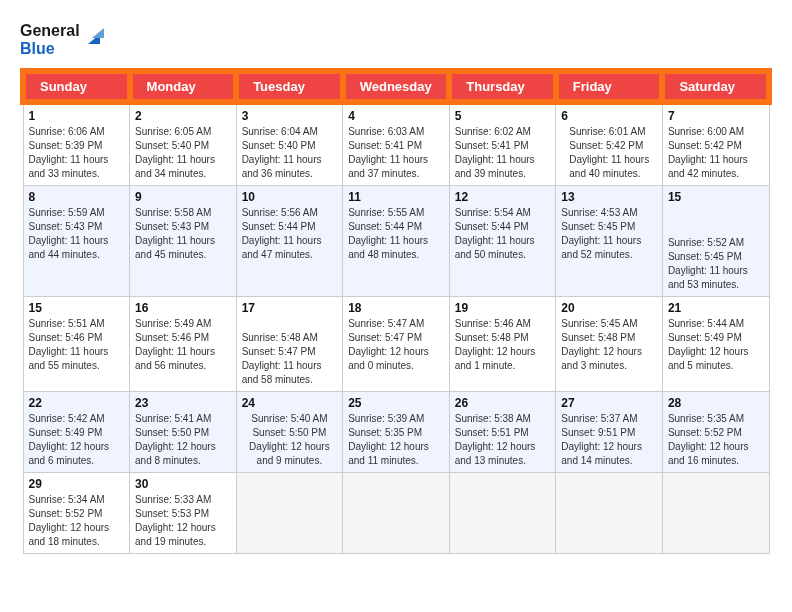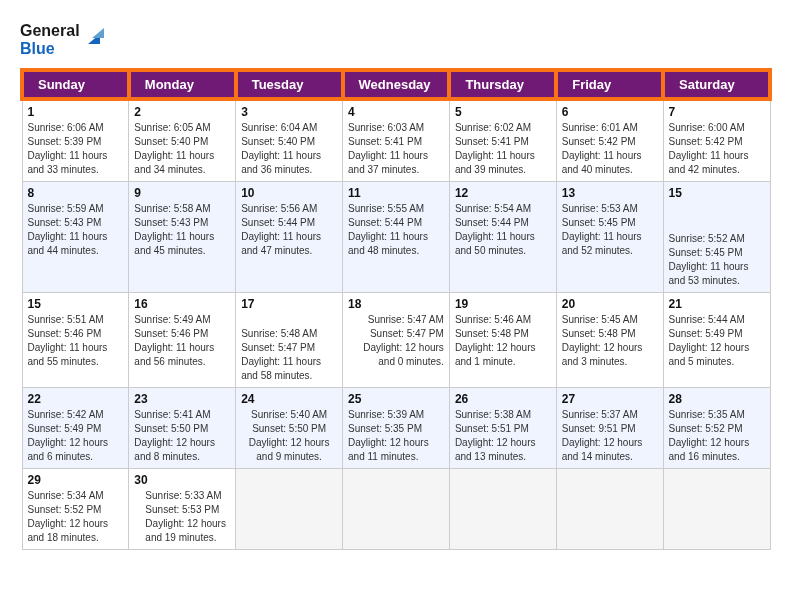--- a/index.html
+++ b/index.html
@@ -39,27 +39,27 @@
       font-size: 15px;
       color: #333;
       margin-top: 2px;
     }
     .calendar-table {
       width: 100%;
       border-collapse: collapse;
       table-layout: fixed;
     }
     .calendar-table th {
-      background: #701a75;
+      background: #ef4444;
       color: #fff;
       text-align: left;
       padding: 5px 14px;
       font-size: 13px;
       font-weight: bold;
-      border: 4px solid #f97316;
+      border: 6px solid #f97316;
     }
     .calendar-table td {
       border: 1px solid #ccc;
       vertical-align: top;
       padding: 4px 5px;
       font-size: 9.5px;
       color: #222;
       height: 78px;
       background: #fff;
     }
@@ -145,21 +145,21 @@
           </td>
           <td>
             <span class="day-num">5</span>
             <div class="day-info" style="white-space: pre-line;">Sunrise: 6:02 AM
 Sunset: 5:41 PM
 Daylight: 11 hours
 and 39 minutes.</div>
           </td>
           <td>
             <span class="day-num">6</span>
-            <div class="day-info" style="white-space: pre-line;">Sunrise: 6:01 AM
+            <div class="day-info" style="white-space: pre-line; margin-left: 8px;">Sunrise: 6:01 AM
 Sunset: 5:42 PM
 Daylight: 11 hours
 and 40 minutes.</div>
           </td>
           <td>
             <span class="day-num">7</span>
             <div class="day-info" style="white-space: pre-line;">Sunrise: 6:00 AM
 Sunset: 5:42 PM
 Daylight: 11 hours
 and 42 minutes.</div>
@@ -196,21 +196,21 @@
           </td>
           <td>
             <span class="day-num">12</span>
             <div class="day-info" style="white-space: pre-line;">Sunrise: 5:54 AM
 Sunset: 5:44 PM
 Daylight: 11 hours
 and 50 minutes.</div>
           </td>
           <td>
             <span class="day-num">13</span>
-            <div class="day-info" style="white-space: pre-line;">Sunrise: 5:53 AM
+            <div class="day-info" style="white-space: pre-line;">Sunrise: 4:53 AM
 Sunset: 5:45 PM
 Daylight: 11 hours
 and 52 minutes.</div>
           </td>
           <td>
             <span class="day-num">15</span>
             <div class="day-info" style="white-space: pre-line; margin-top: 32px;">Sunrise: 5:52 AM
 Sunset: 5:45 PM
 Daylight: 11 hours
 and 53 minutes.</div>
@@ -233,21 +233,21 @@
           </td>
           <td>
             <span class="day-num">17</span>
             <div class="day-info" style="white-space: pre-line; margin-top: 16px;">Sunrise: 5:48 AM
 Sunset: 5:47 PM
 Daylight: 11 hours
 and 58 minutes.</div>
           </td>
           <td>
             <span class="day-num">18</span>
-            <div class="day-info" style="white-space: pre-line; text-align: right;">Sunrise: 5:47 AM
+            <div class="day-info" style="white-space: pre-line;">Sunrise: 5:47 AM
 Sunset: 5:47 PM
 Daylight: 12 hours
 and 0 minutes.</div>
           </td>
           <td>
             <span class="day-num">19</span>
             <div class="day-info" style="white-space: pre-line;">Sunrise: 5:46 AM
 Sunset: 5:48 PM
 Daylight: 12 hours
 and 1 minute.</div>
@@ -321,21 +321,21 @@
         <tr>
           <td>
             <span class="day-num">29</span>
             <div class="day-info" style="white-space: pre-line;">Sunrise: 5:34 AM
 Sunset: 5:52 PM
 Daylight: 12 hours
 and 18 minutes.</div>
           </td>
           <td>
             <span class="day-num">30</span>
-            <div class="day-info" style="white-space: pre-line; margin-left: 11px;">Sunrise: 5:33 AM
+            <div class="day-info" style="white-space: pre-line;">Sunrise: 5:33 AM
 Sunset: 5:53 PM
 Daylight: 12 hours
 and 19 minutes.</div>
           </td>
           <td class="empty"></td>
           <td class="empty"></td>
           <td class="empty"></td>
           <td class="empty"></td>
           <td class="empty"></td>
         </tr>

